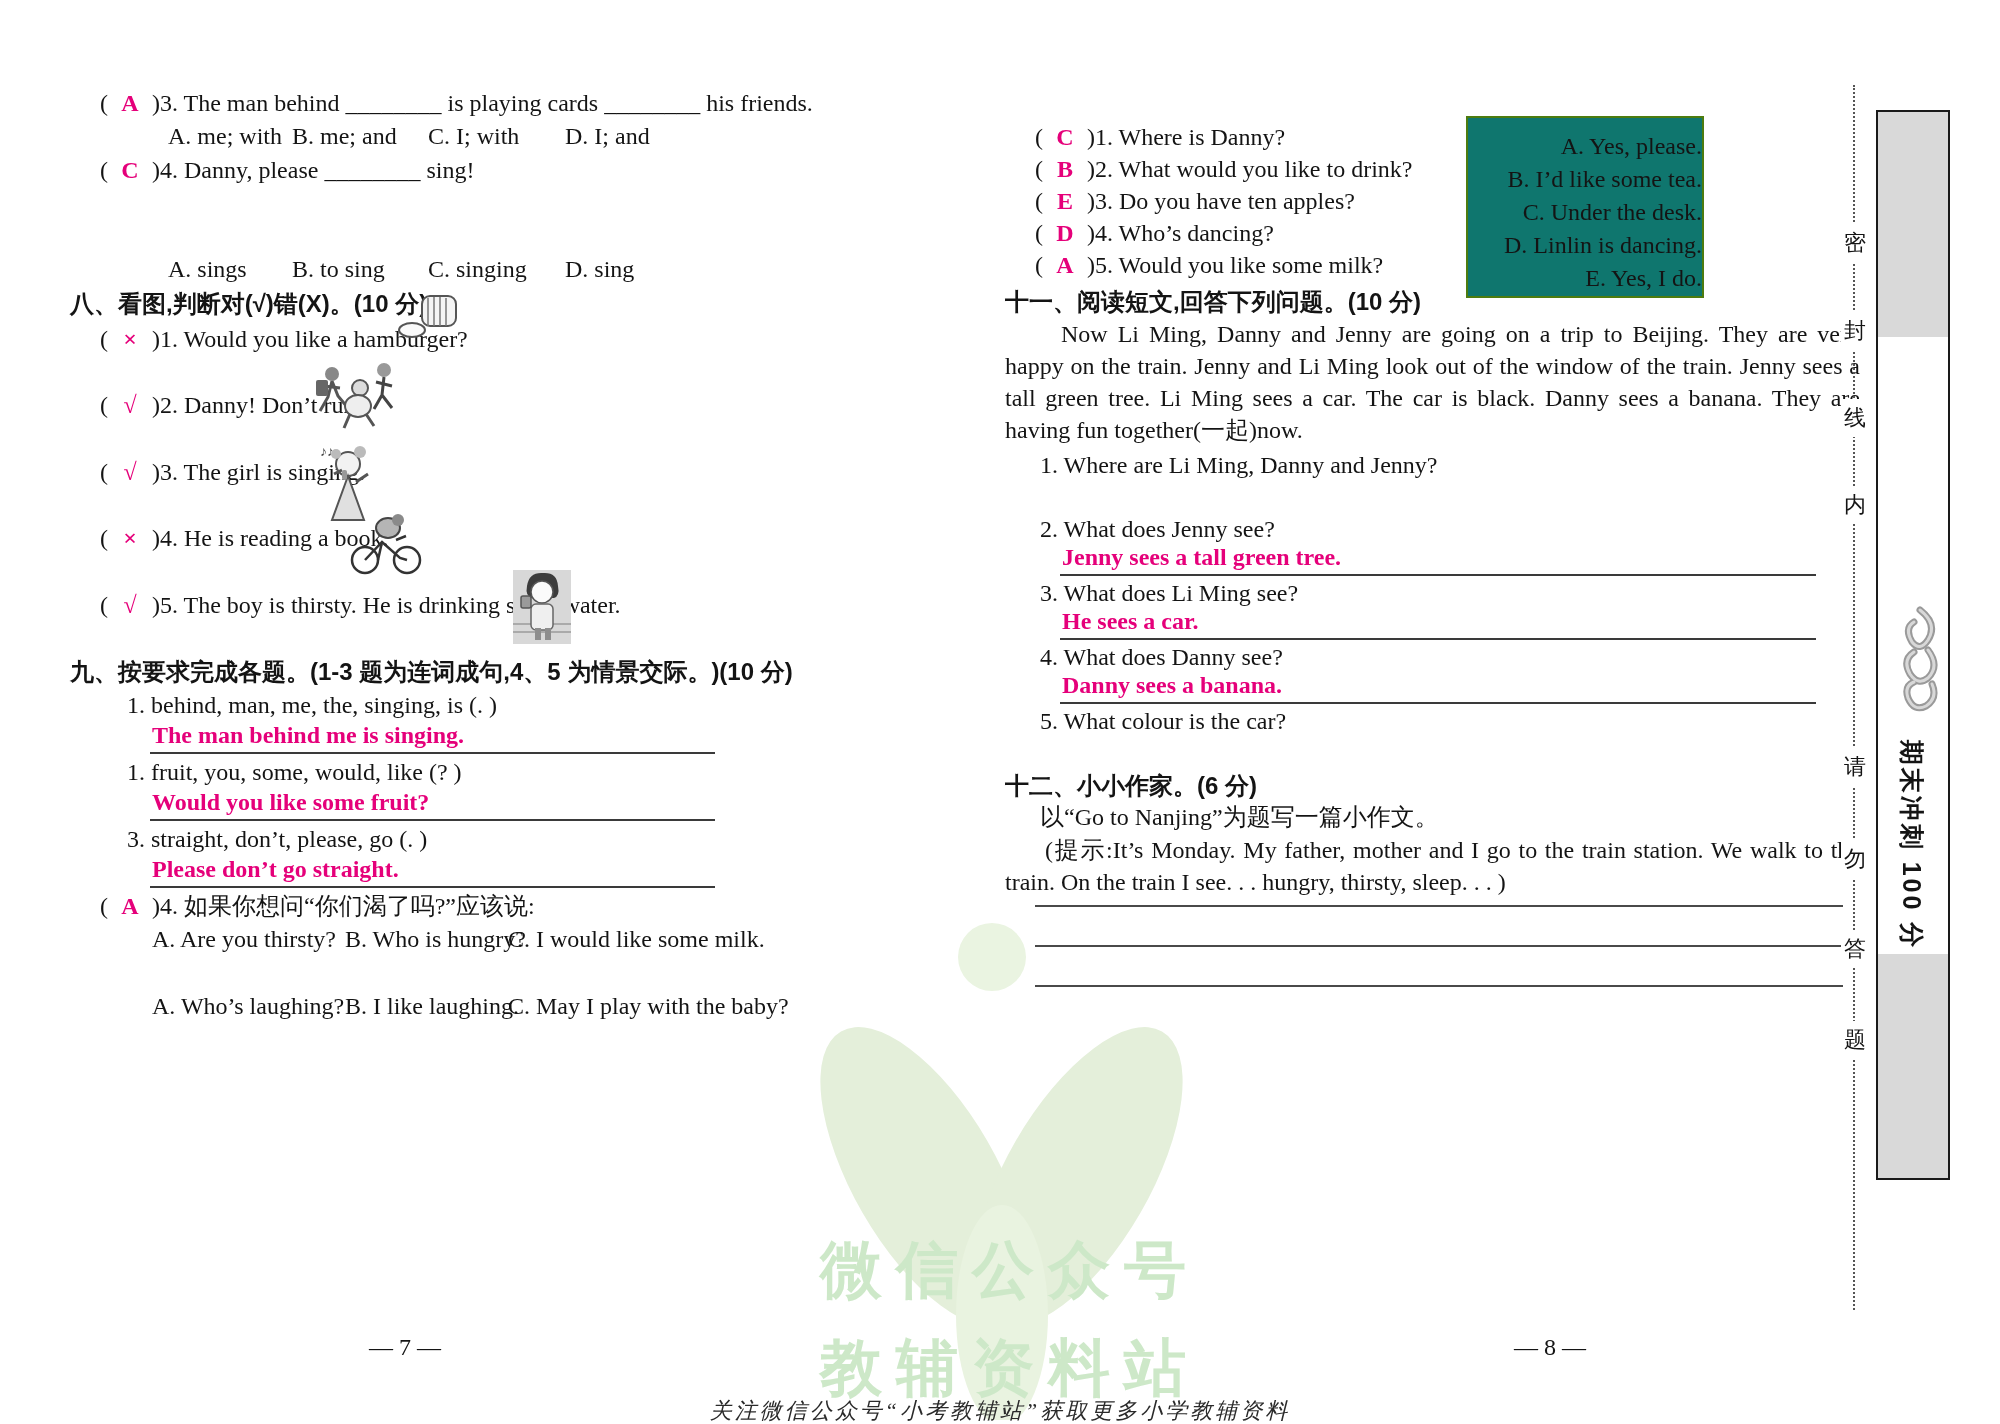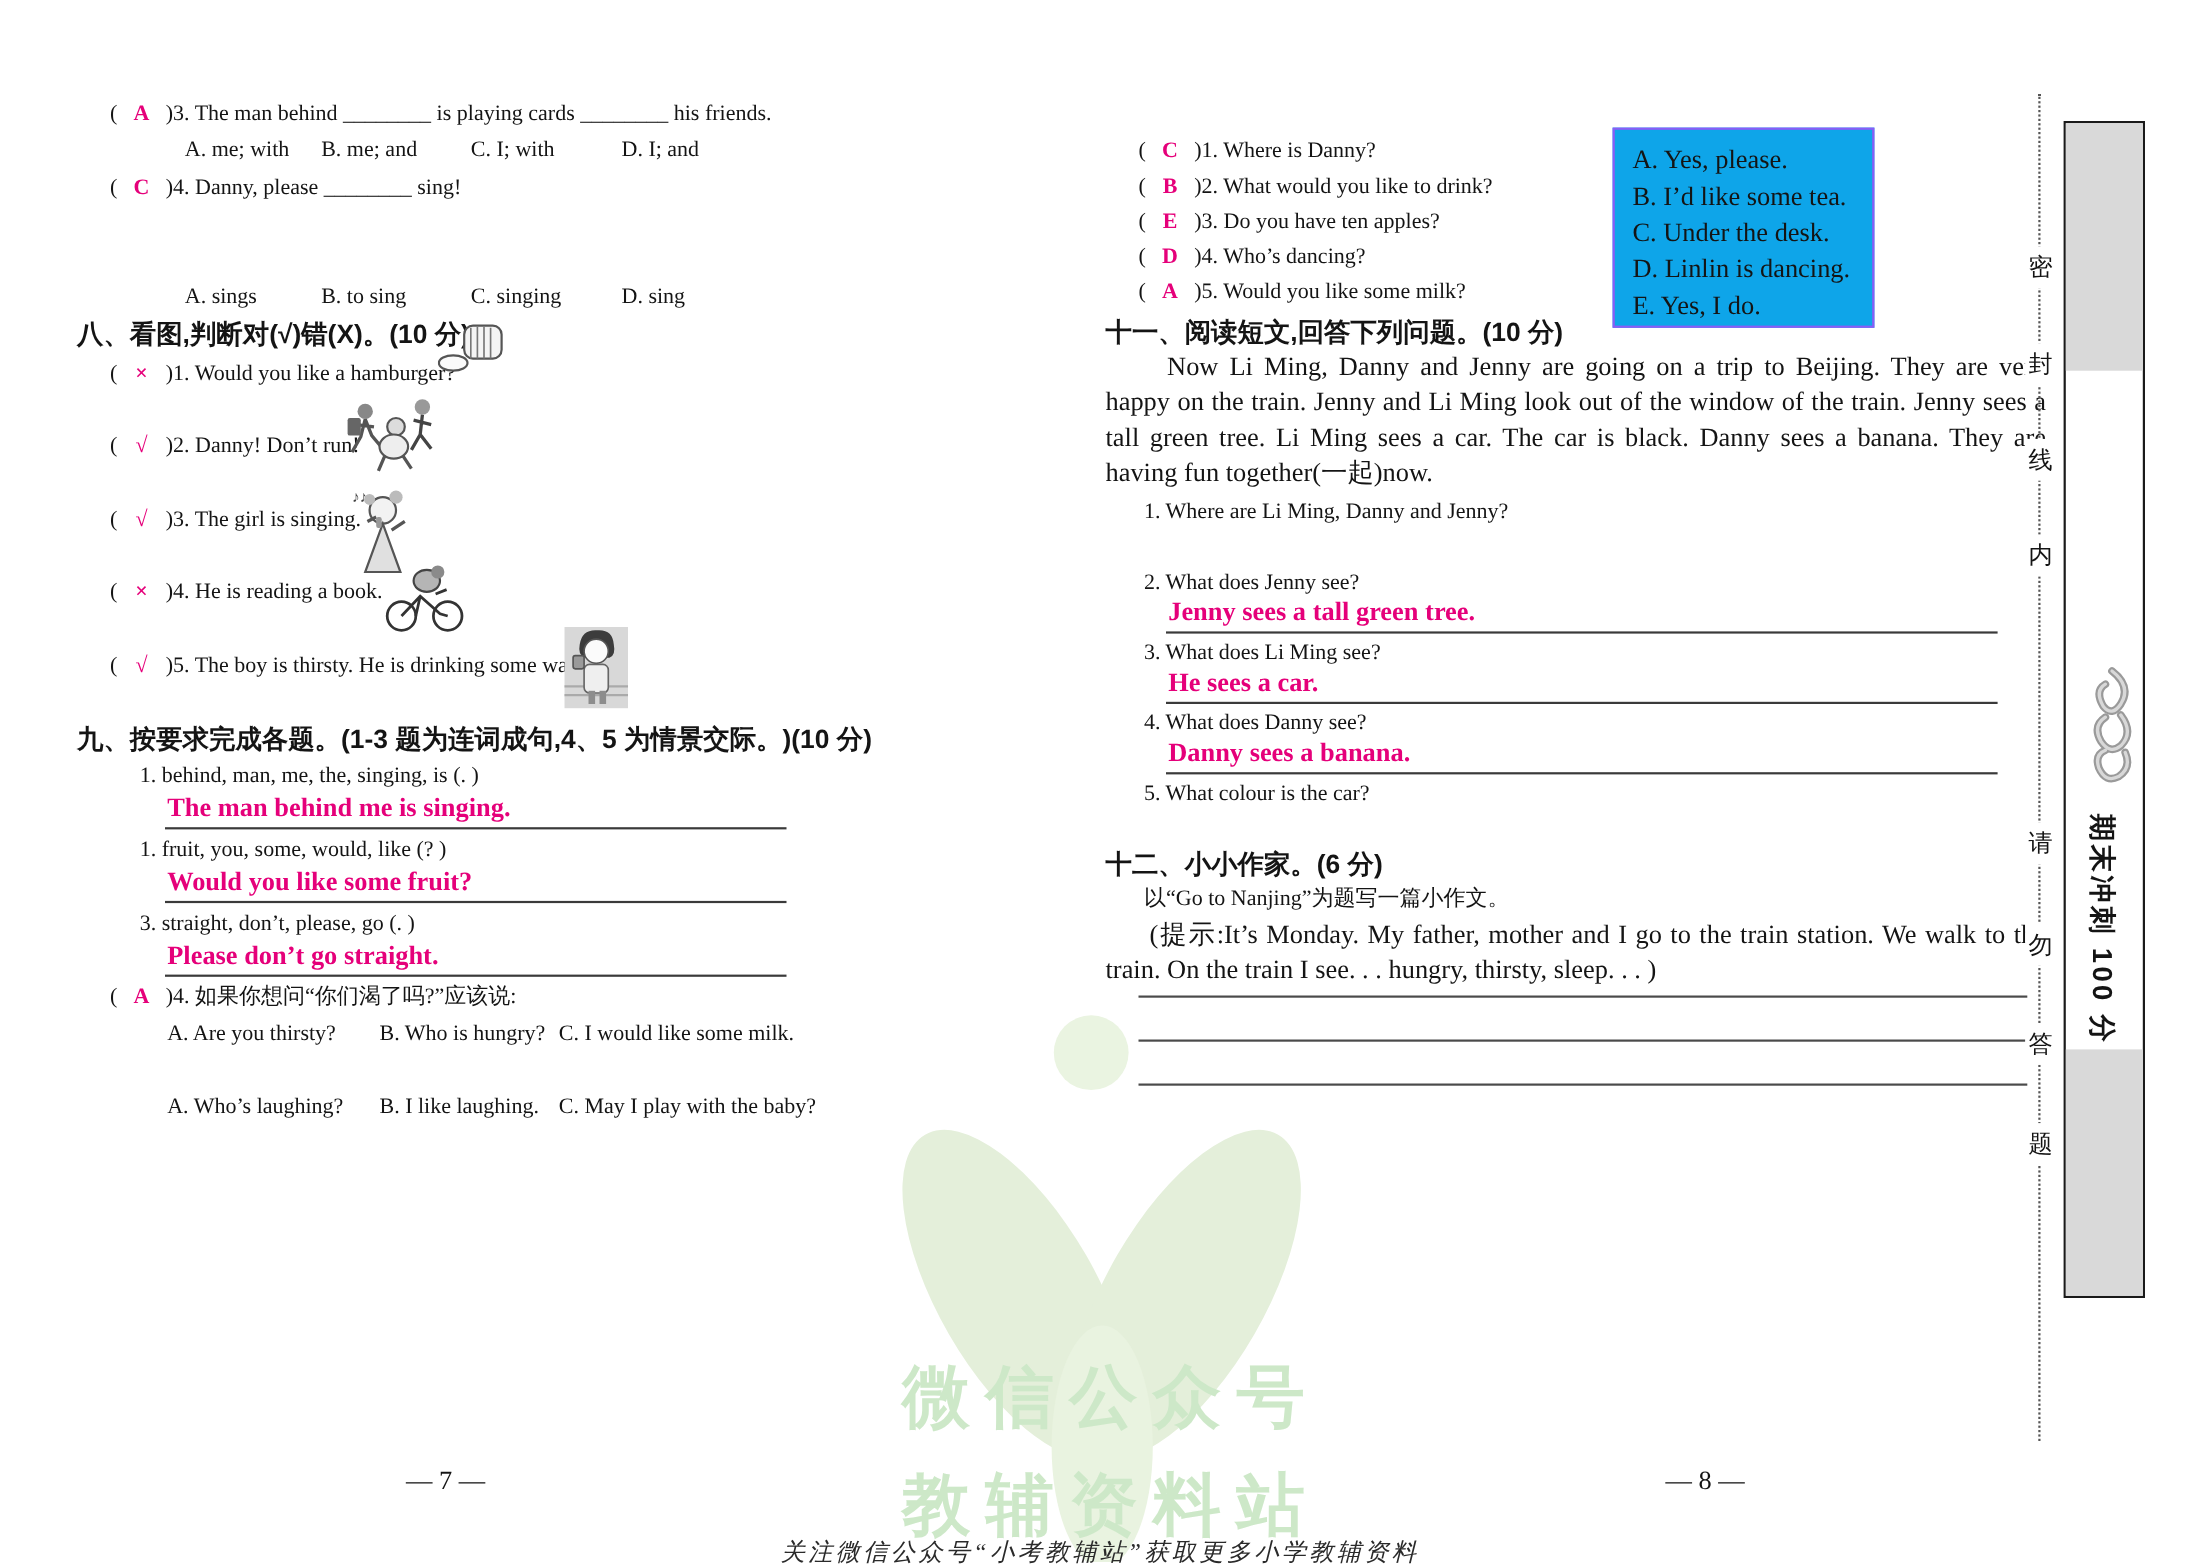--- a/index.html
+++ b/index.html
@@ -1,32 +1,32 @@
 <!DOCTYPE html>
 <html><head>
 <meta charset="utf-8">
 <style>
   html,body{margin:0;padding:0;background:#fff;}
   .page{position:relative;width:2000px;height:1424px;background:#ffffff;overflow:hidden;
         font-family:"Liberation Serif",serif;color:#141414;}
   .abs{position:absolute;white-space:nowrap;}
-  .t{font-size:20px;line-height:30px;}
+  .t{font-size:24px;line-height:30px;}
   .hdr{font-family:"Liberation Sans",sans-serif;font-weight:bold;font-size:24px;}
   .pa{display:inline-block;}
   .aletter{display:inline-block;min-width:44px;text-align:center;color:#e5007a;
            font-weight:bold;font-family:"Liberation Serif",serif;}
   .mag{color:#e5007a;font-weight:bold;}
   .g4{display:grid;grid-template-columns:124px 136px 137px auto;}
   .g3{display:grid;grid-template-columns:193px 163px auto;}
   .ansline{position:absolute;height:32px;border-bottom:2px solid #3a3a3a;}
   .ansline span{font-size:24px;line-height:30px;padding-left:2px;}
   .wline{position:absolute;height:0;border-bottom:2px solid #4a4a4a;}
   .passage{position:absolute;width:855px;font-size:24px;line-height:32px;
            text-align:justify;white-space:normal;}
-  .boxed{position:absolute;border:2px solid #8b5cf6;background:#0ea5e9;}
+  .boxed{position:absolute;border:2px solid #4d7c0f;background:#0f766e;text-align:right;}
   .boxed div{font-size:24px;line-height:33px;padding-left:16px;white-space:nowrap;}
   .pagenum{font-size:24px;text-align:center;width:110px;}
   .promo{position:absolute;left:600px;top:1396px;width:800px;text-align:center;
          font-style:italic;font-size:22px;letter-spacing:3px;color:#2a2a2a;z-index:4;}
   .wm{position:absolute;z-index:0;font-family:"Liberation Sans",sans-serif;font-weight:bold;
       color:#cde8c8;font-size:62px;letter-spacing:14px;text-align:center;width:700px;left:660px;}
   .leafwm{position:absolute;z-index:0;}
   .bindline{position:absolute;left:1853px;top:85px;height:1225px;border-left:2px dotted #555;z-index:1;}
   .bchar{position:absolute;left:1841px;width:28px;text-align:center;font-size:22px;
          background:#fff;z-index:2;font-family:"Liberation Serif",serif;padding:4px 0;}

